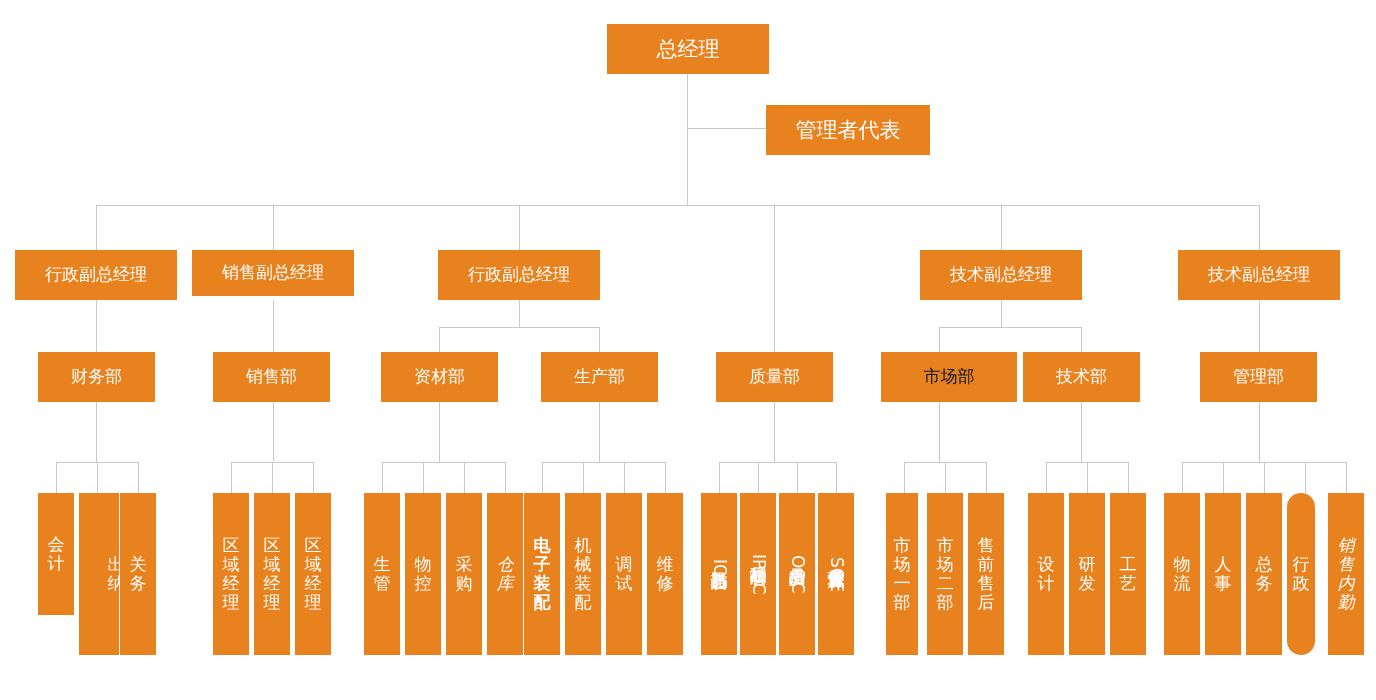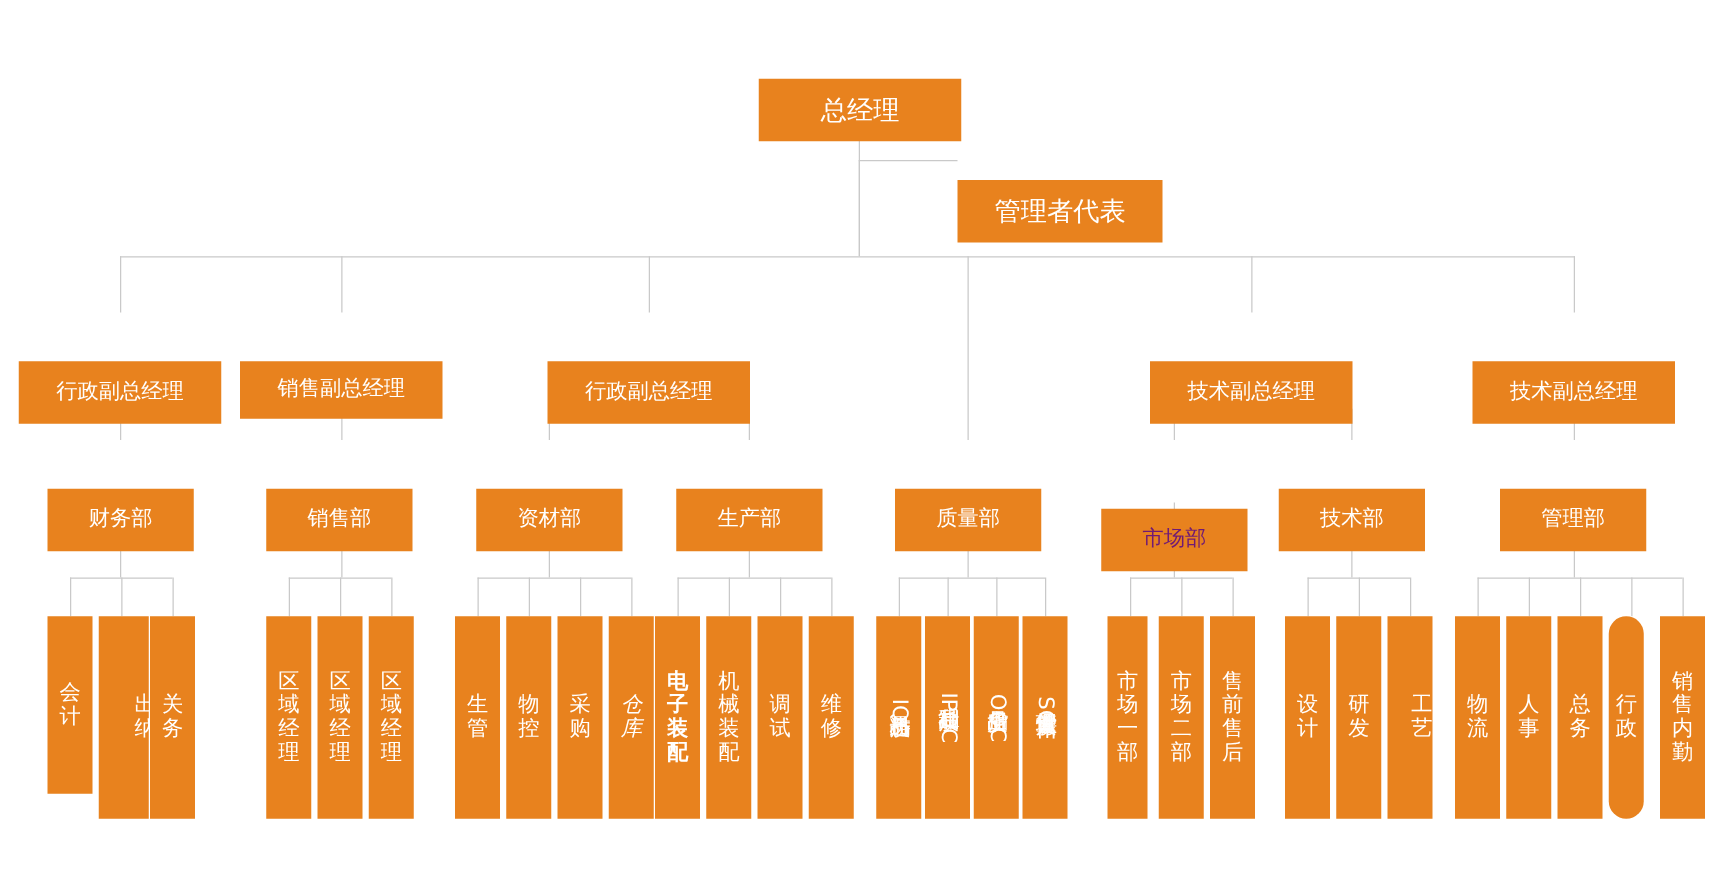--- a/index.html
+++ b/index.html
@@ -23,21 +23,20 @@
     background:#e8821e;
     color:#ffffff;
     z-index:2;
     display:flex;
     align-items:center;
     justify-content:center;
     box-sizing:border-box;
     text-align:left;
     line-height:1.15;
     white-space:nowrap;
-    margin-top:39px;
   }
   .node.lvl0{font-size:21px;}
   .node.lvl1{font-size:17px;}
   .node.lvl2{font-size:17px;}
 
   
   .leaf{
     position:absolute;
     background:#e8821e;
     color:#ffffff;
@@ -171,30 +170,30 @@
       </div>
       <div class="node lvl2" style="left: 381px; top: 352px; width: 117px; height: 50px; background: rgb(232, 130, 30); color: rgb(255, 255, 255);">
         <span>资材部</span>
       </div>
       <div class="node lvl2" style="left: 541px; top: 352px; width: 117px; height: 50px; background: rgb(232, 130, 30); color: rgb(255, 255, 255);">
         <span>生产部</span>
       </div>
       <div class="node lvl2" style="left: 716px; top: 352px; width: 117px; height: 50px; background: rgb(232, 130, 30); color: rgb(255, 255, 255);">
         <span>质量部</span>
       </div>
-      <div class="node lvl2" style="left: 881px; top: 368px; width: 117px; height: 50px; background: rgb(232, 130, 30); color: #701a75;">
+      <div class="node lvl2" style="left: 881px; top: 352px; width: 136px; height: 50px; background: rgb(232, 130, 30); color: #0f172a;">
         <span>市场部</span>
       </div>
       <div class="node lvl2" style="left: 1023px; top: 352px; width: 117px; height: 50px; background: rgb(232, 130, 30); color: rgb(255, 255, 255);">
         <span>技术部</span>
       </div>
       <div class="node lvl2" style="left: 1200px; top: 352px; width: 117px; height: 50px; background: rgb(232, 130, 30); color: rgb(255, 255, 255);">
         <span>管理部</span>
       </div>
-      <div class="leaf" style="left: 38px; top: 493px; width: 36px; height: 142px; background: rgb(232, 130, 30); color: rgb(255, 255, 255);">
+      <div class="leaf" style="left: 38px; top: 493px; width: 36px; height: 122px; background: rgb(232, 130, 30); color: rgb(255, 255, 255);">
         <span class="stack">会计</span>
       </div>
       <div class="leaf" style="left: 79px; top: 493px; width: 40px; height: 162px; background: rgb(232, 130, 30); color: rgb(255, 255, 255); padding-left: 34px;">
         <span class="stack">出纳</span>
       </div>
       <div class="leaf" style="left: 120px; top: 493px; width: 36px; height: 162px; background: rgb(232, 130, 30); color: rgb(255, 255, 255);">
         <span class="stack">关务</span>
       </div>
       <div class="leaf" style="left: 213px; top: 493px; width: 36px; height: 162px; background: rgb(232, 130, 30); color: rgb(255, 255, 255);">
         <span class="stack">区域经理</span>
@@ -249,32 +248,32 @@
       </div>
       <div class="leaf" style="left: 968px; top: 493px; width: 36px; height: 162px; background: rgb(232, 130, 30); color: rgb(255, 255, 255);">
         <span class="stack">售前售后</span>
       </div>
       <div class="leaf" style="left: 1028px; top: 493px; width: 36px; height: 162px; background: rgb(232, 130, 30); color: rgb(255, 255, 255);">
         <span class="stack">设计</span>
       </div>
       <div class="leaf" style="left: 1069px; top: 493px; width: 36px; height: 162px; background: rgb(232, 130, 30); color: rgb(255, 255, 255);">
         <span class="stack">研发</span>
       </div>
-      <div class="leaf" style="left: 1110px; top: 493px; width: 36px; height: 162px; background: rgb(232, 130, 30); color: rgb(255, 255, 255); justify-content: flex-end;">
+      <div class="leaf" style="left: 1110px; top: 493px; width: 36px; height: 162px; background: rgb(232, 130, 30); color: rgb(255, 255, 255);">
         <span class="stack">工艺</span>
       </div>
       <div class="leaf" style="left: 1164px; top: 493px; width: 36px; height: 162px; background: rgb(232, 130, 30); color: rgb(255, 255, 255);">
         <span class="stack">物流</span>
       </div>
       <div class="leaf" style="left: 1205px; top: 493px; width: 36px; height: 162px; background: rgb(232, 130, 30); color: rgb(255, 255, 255);">
         <span class="stack">人事</span>
       </div>
       <div class="leaf" style="left: 1246px; top: 493px; width: 36px; height: 162px; background: rgb(232, 130, 30); color: rgb(255, 255, 255);">
         <span class="stack">总务</span>
       </div>
       <div class="leaf" style="left: 1287px; top: 493px; width: 28px; height: 162px; background: rgb(232, 130, 30); color: rgb(255, 255, 255); border-radius: 18px;">
         <span class="stack">行政</span>
       </div>
-      <div class="leaf" style="left: 1328px; top: 493px; width: 36px; height: 162px; background: rgb(232, 130, 30); color: rgb(255, 255, 255);">
+      <div class="leaf" style="left: 1328px; top: 493px; width: 36px; height: 162px; background: rgb(232, 130, 30); color: rgb(255, 255, 255); font-style: italic;">
         <span class="stack">销售内勤</span>
       </div>
     </div>
 </div>
 
 </body></html>

